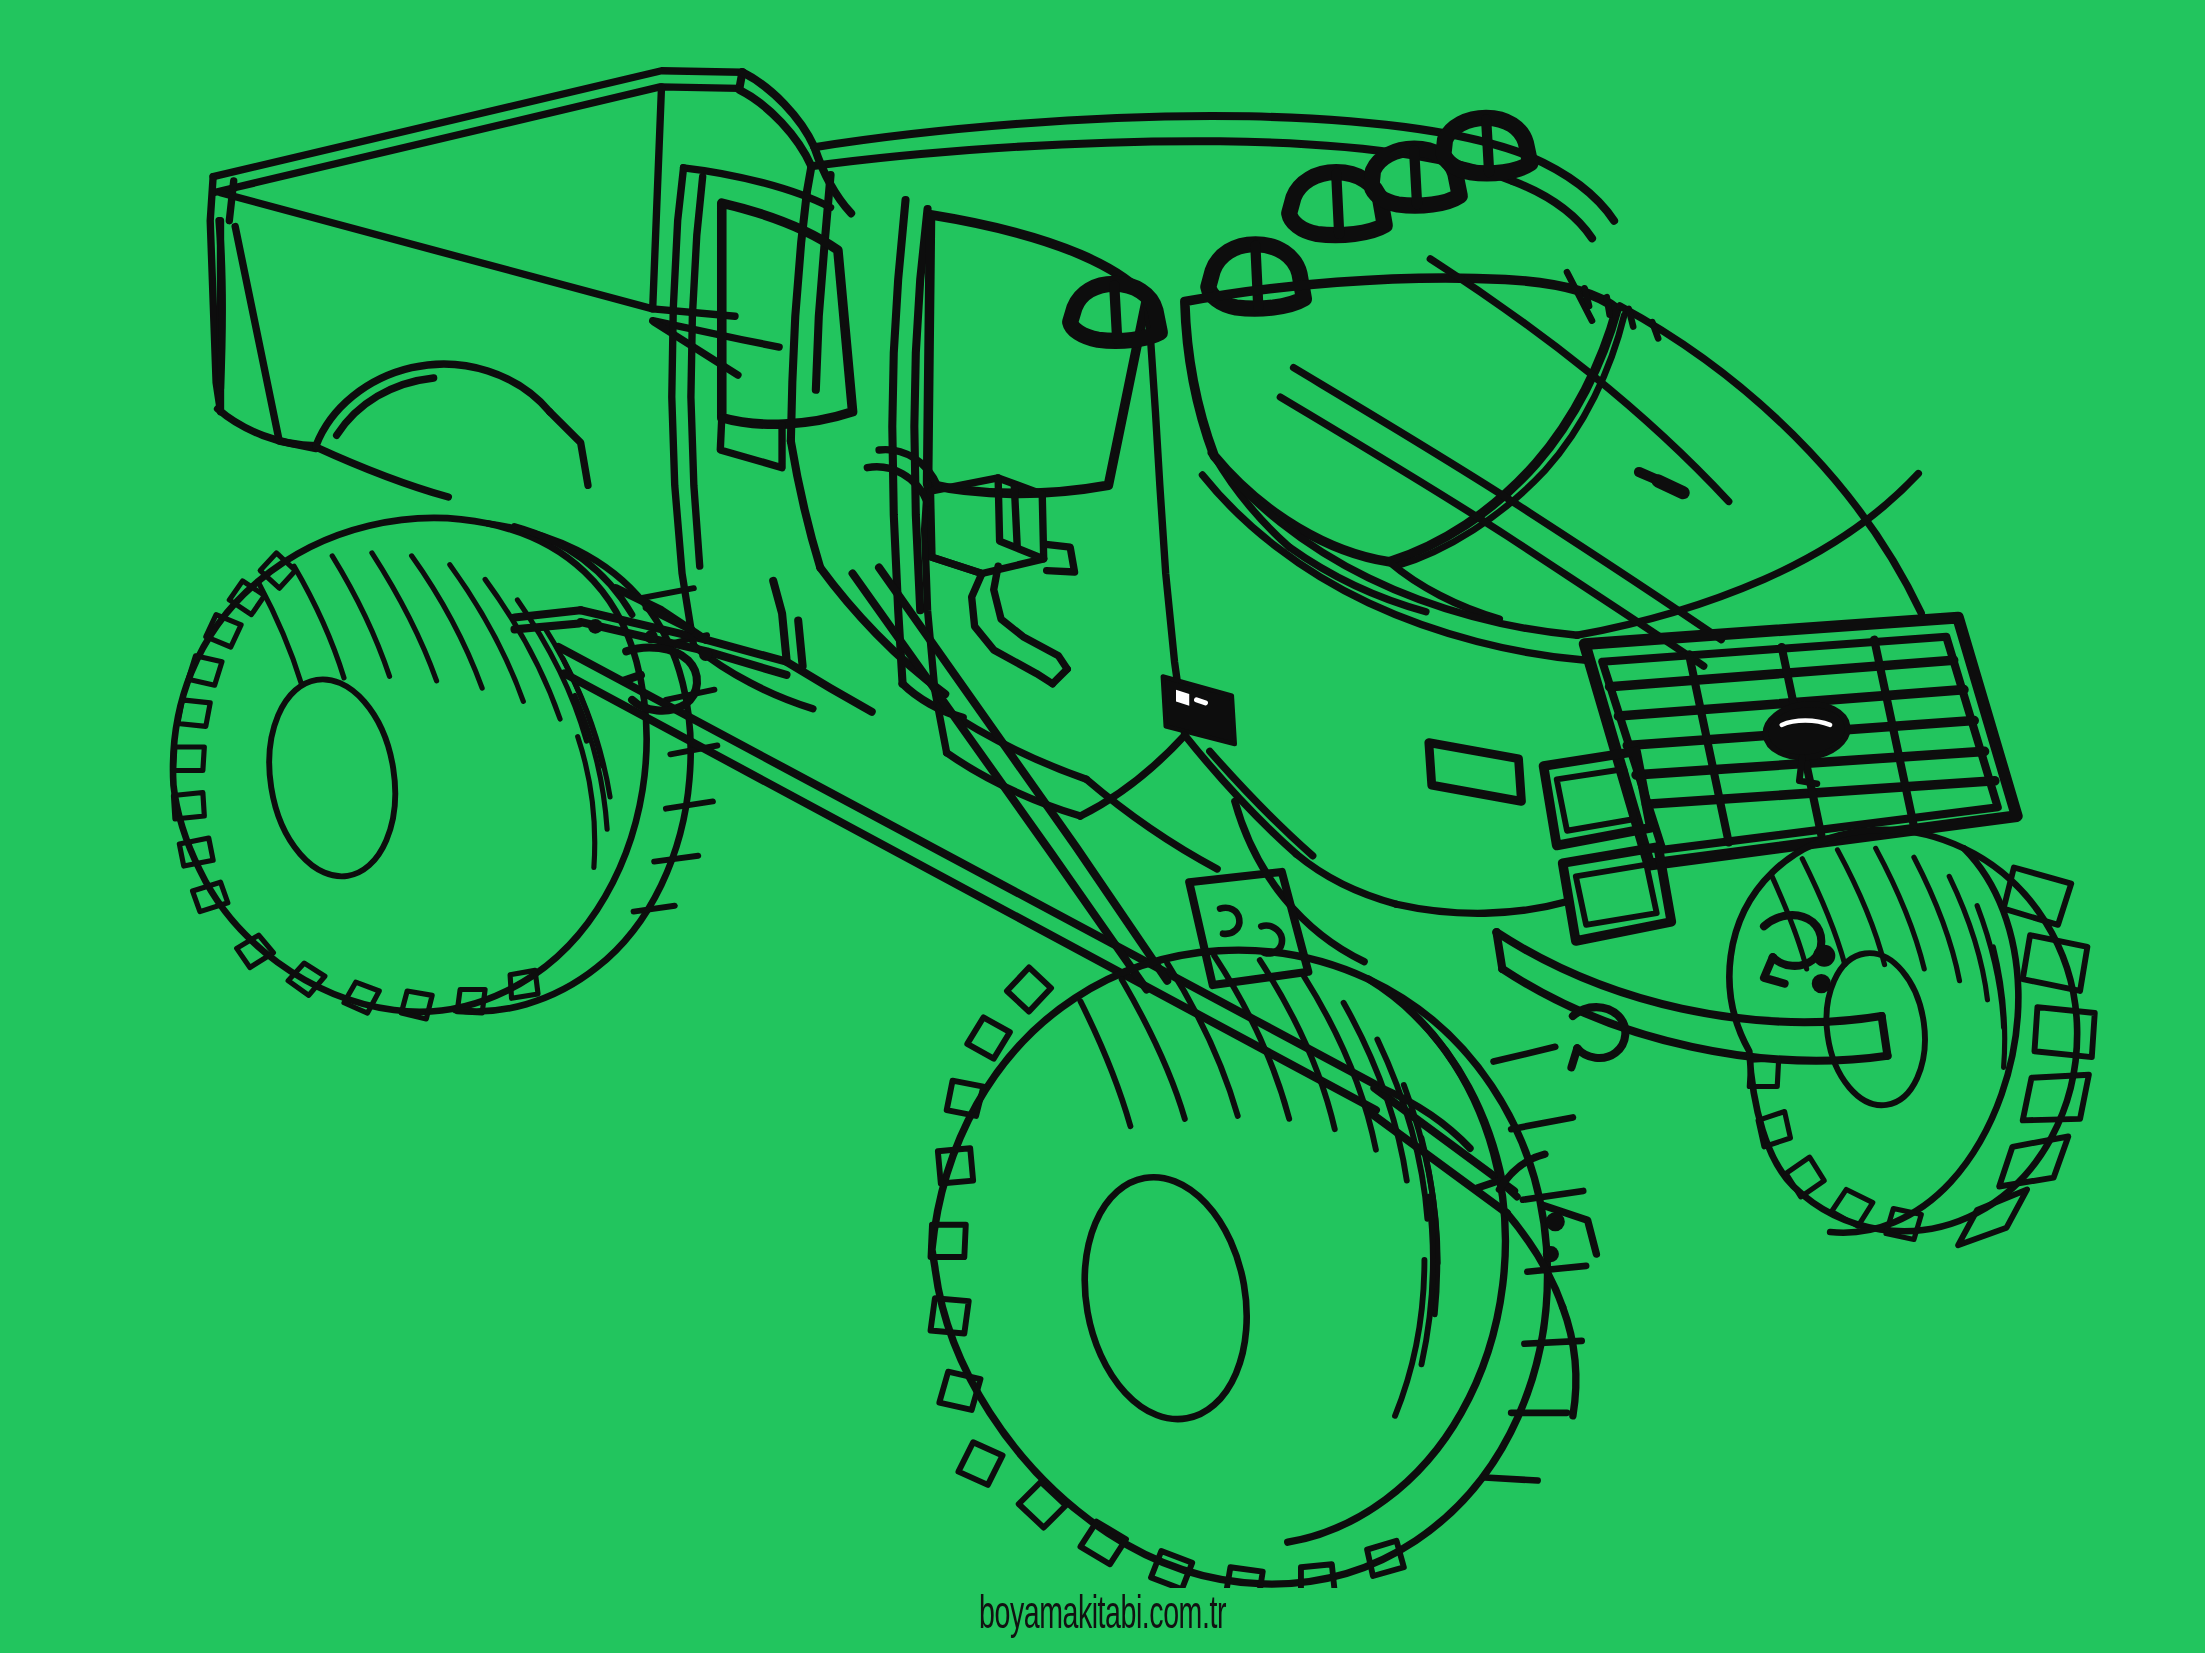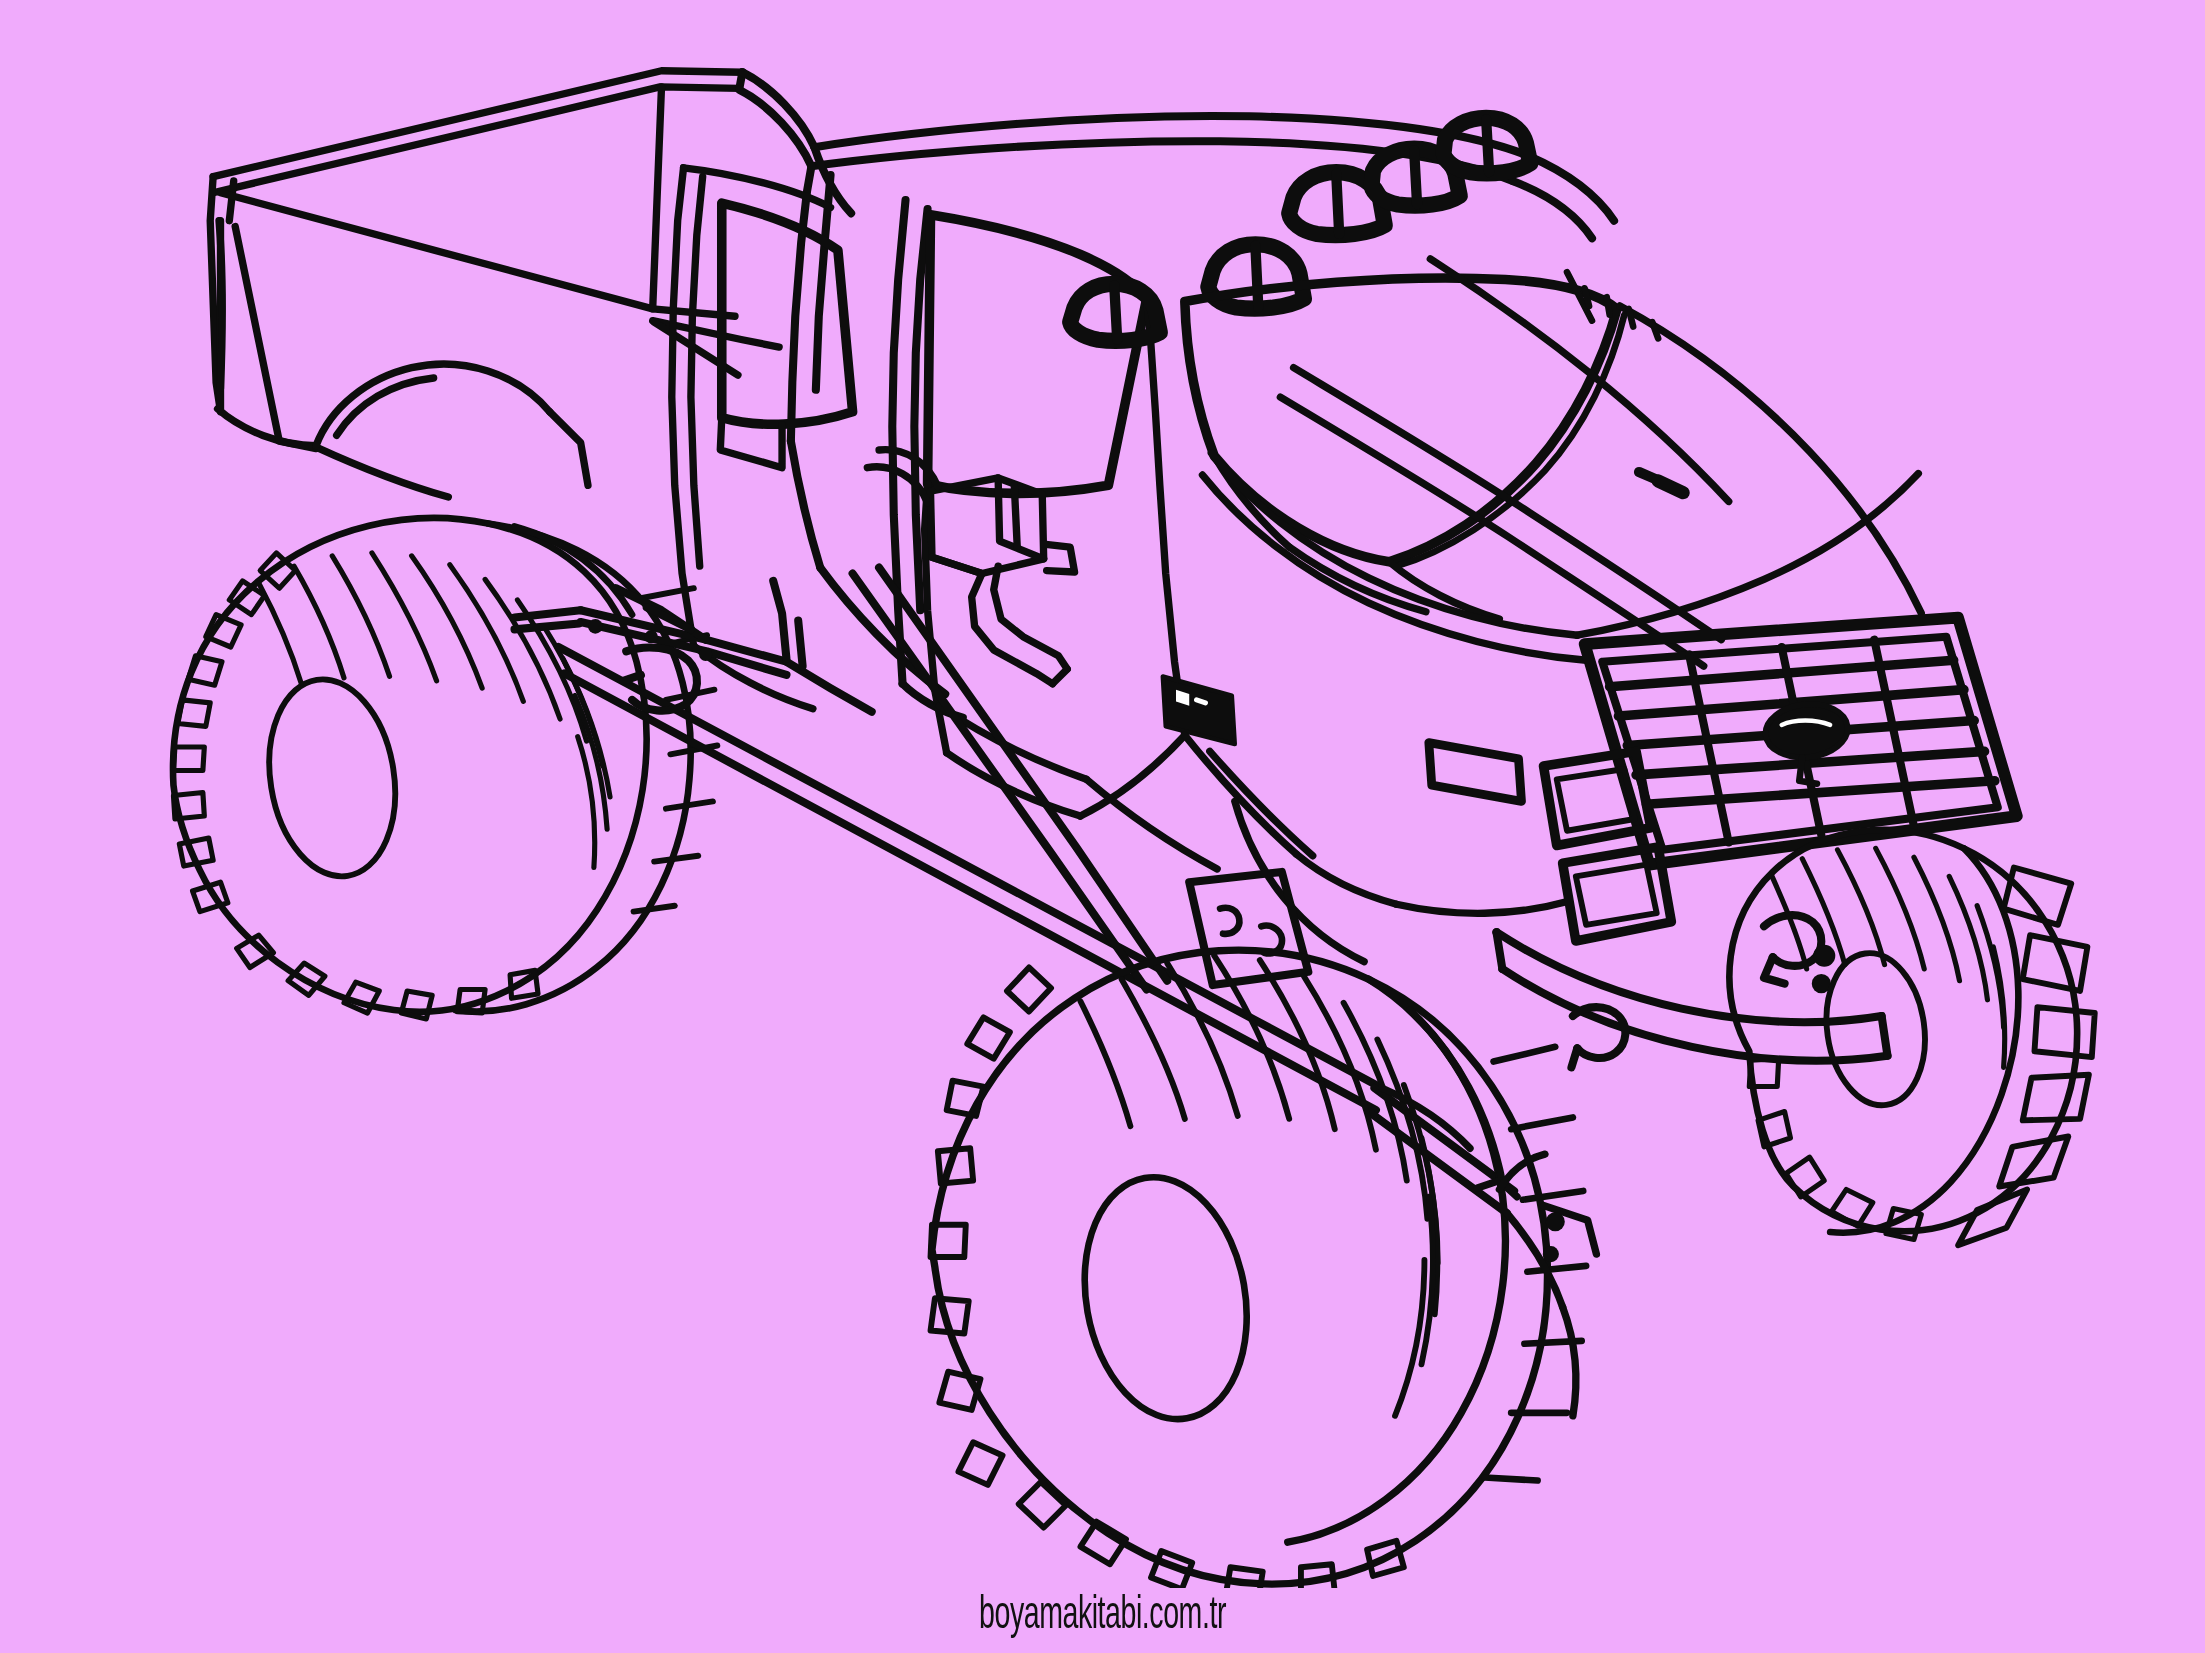--- a/index.html
+++ b/index.html
@@ -45,21 +45,21 @@
     color: #111111;
     transform: scaleX(0.62);
     transform-origin: 50% 50%;
     white-space: nowrap;
     line-height: 1;
   }
 </style>
 </head>
 <body>
 
-<div id="page" style="background: #f0abfc;">
+<div id="page" style="background: #22c55e;">
 
   <div id="artboard">
     <svg viewBox="0 0 3000 2160" xmlns="http://www.w3.org/2000/svg" fill="none" stroke="#0d0d0d" stroke-linecap="round" stroke-linejoin="round">
 
       <g stroke-width="9">
 
         <path d="M236 1068 C 230 960 268 860 352 790 C 440 716 560 690 664 712
                  C 770 734 840 802 866 900 C 896 1012 876 1140 812 1238
                  C 748 1336 640 1388 536 1374 C 420 1358 318 1280 272 1184
                  C 250 1140 240 1104 236 1068 Z"></path>

